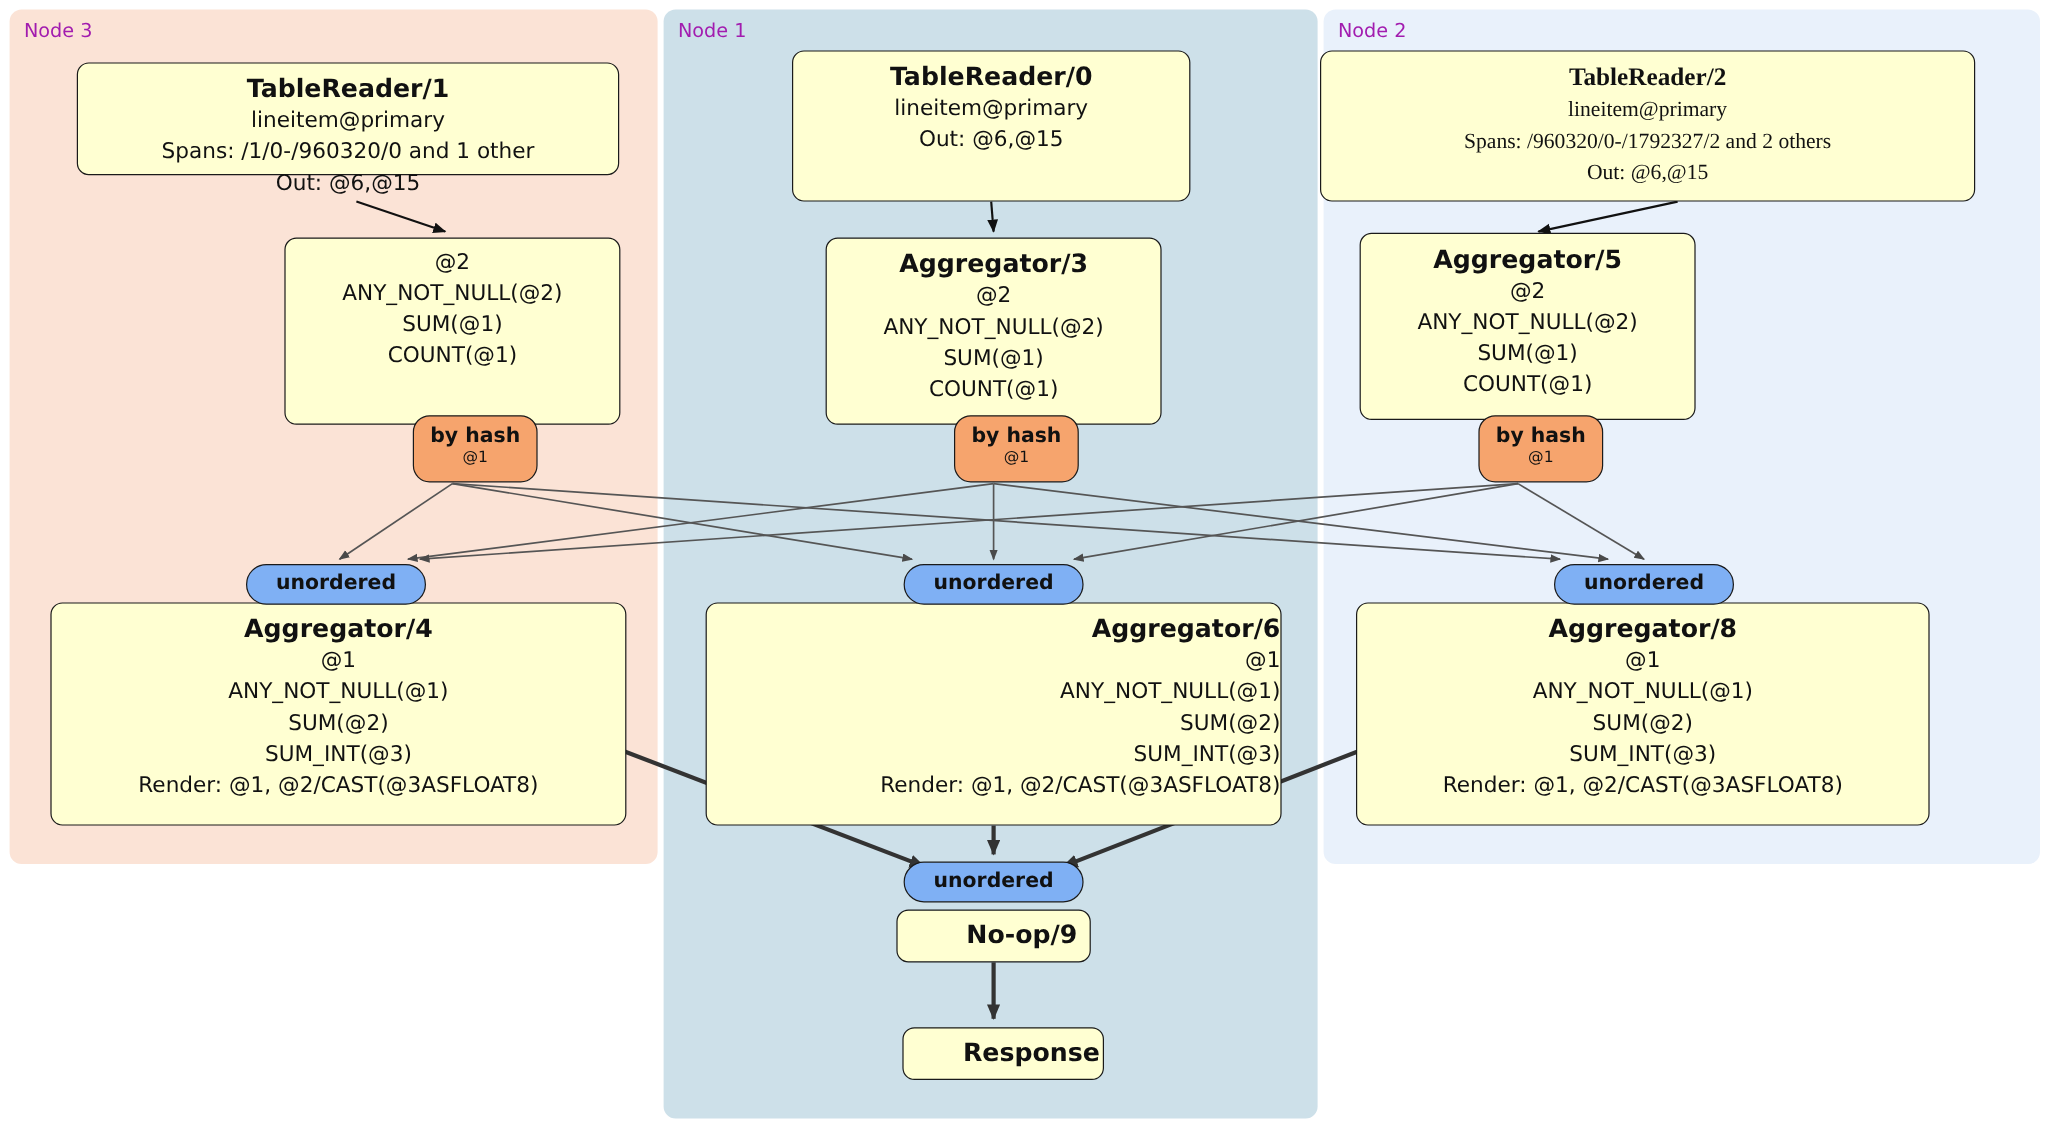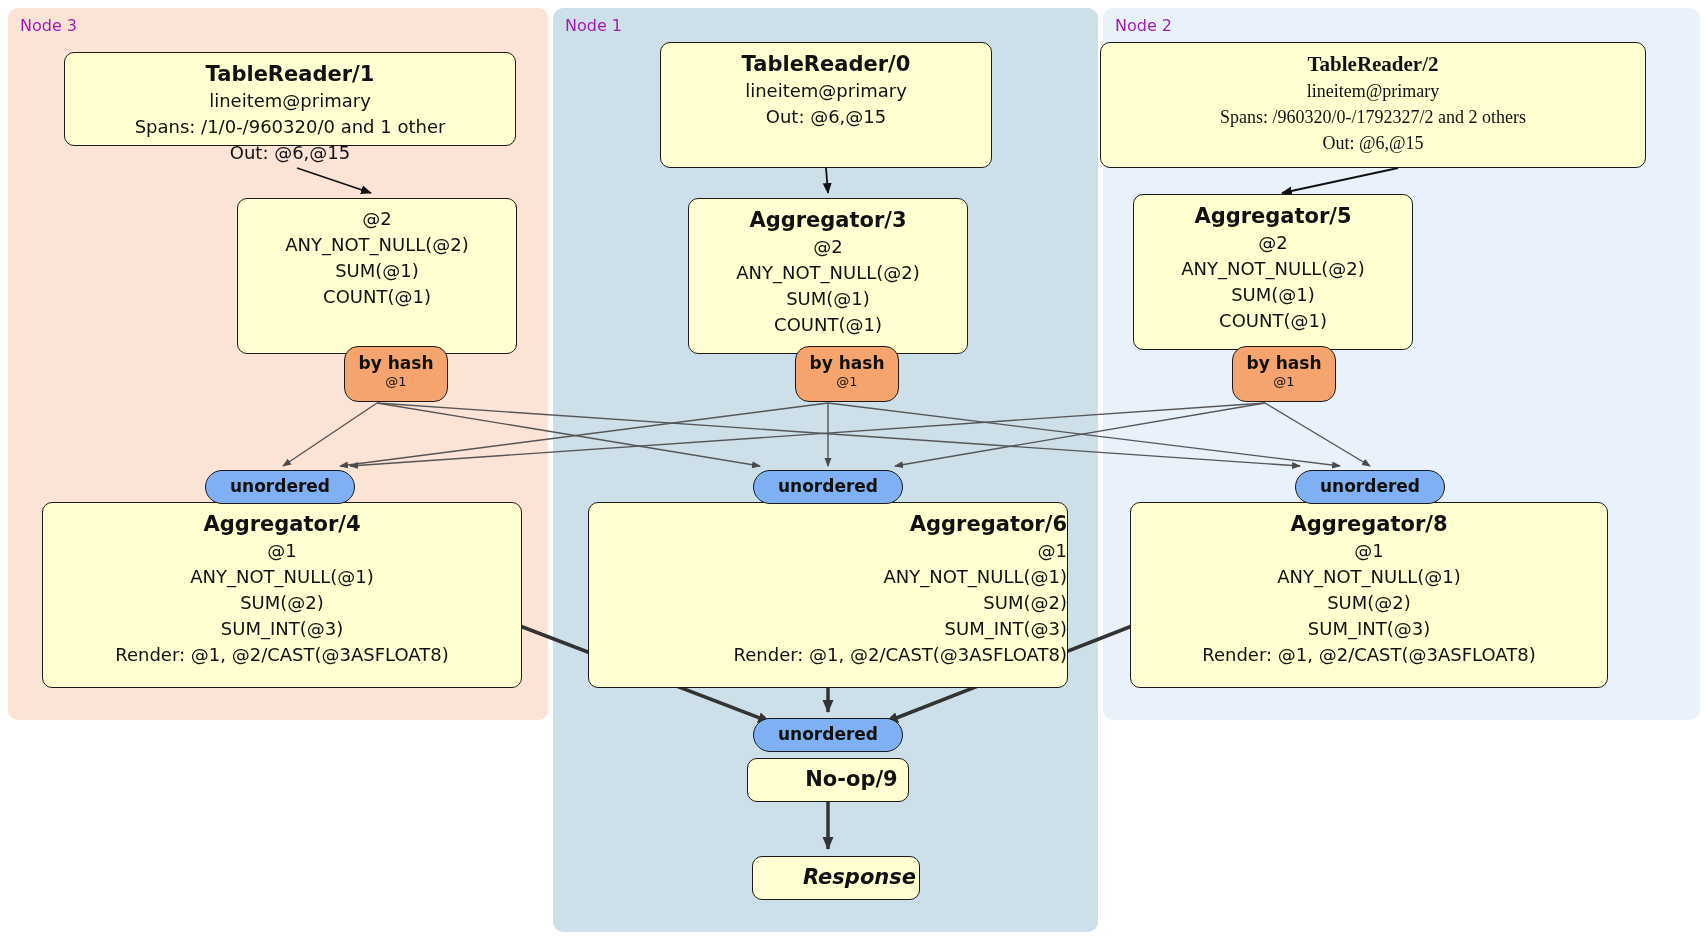--- a/index.html
+++ b/index.html
@@ -174,17 +174,17 @@
     <div class="box-line">SUM_INT(@3)</div>
     <div class="box-line">Render: @1, @2/CAST(@3ASFLOAT8)</div>
   </div>
 
   <div class="pill sync" style="left:753px;top:718px;">unordered</div>
 
   <div class="box small-box" style="left:747px;top:758px;width:162px;height:44px;">
     <div class="box-title">No-op/9</div>
   </div>
 
-  <div class="box small-box" style="left:752px;top:856px;width:168px;height:44px;font-style:italic;">
+  <div class="box small-box" style="left:752px;top:856px;width:168px;height:44px;">
     <div class="box-title">Response</div>
   </div>
 
 </div>
 
 </body></html>

